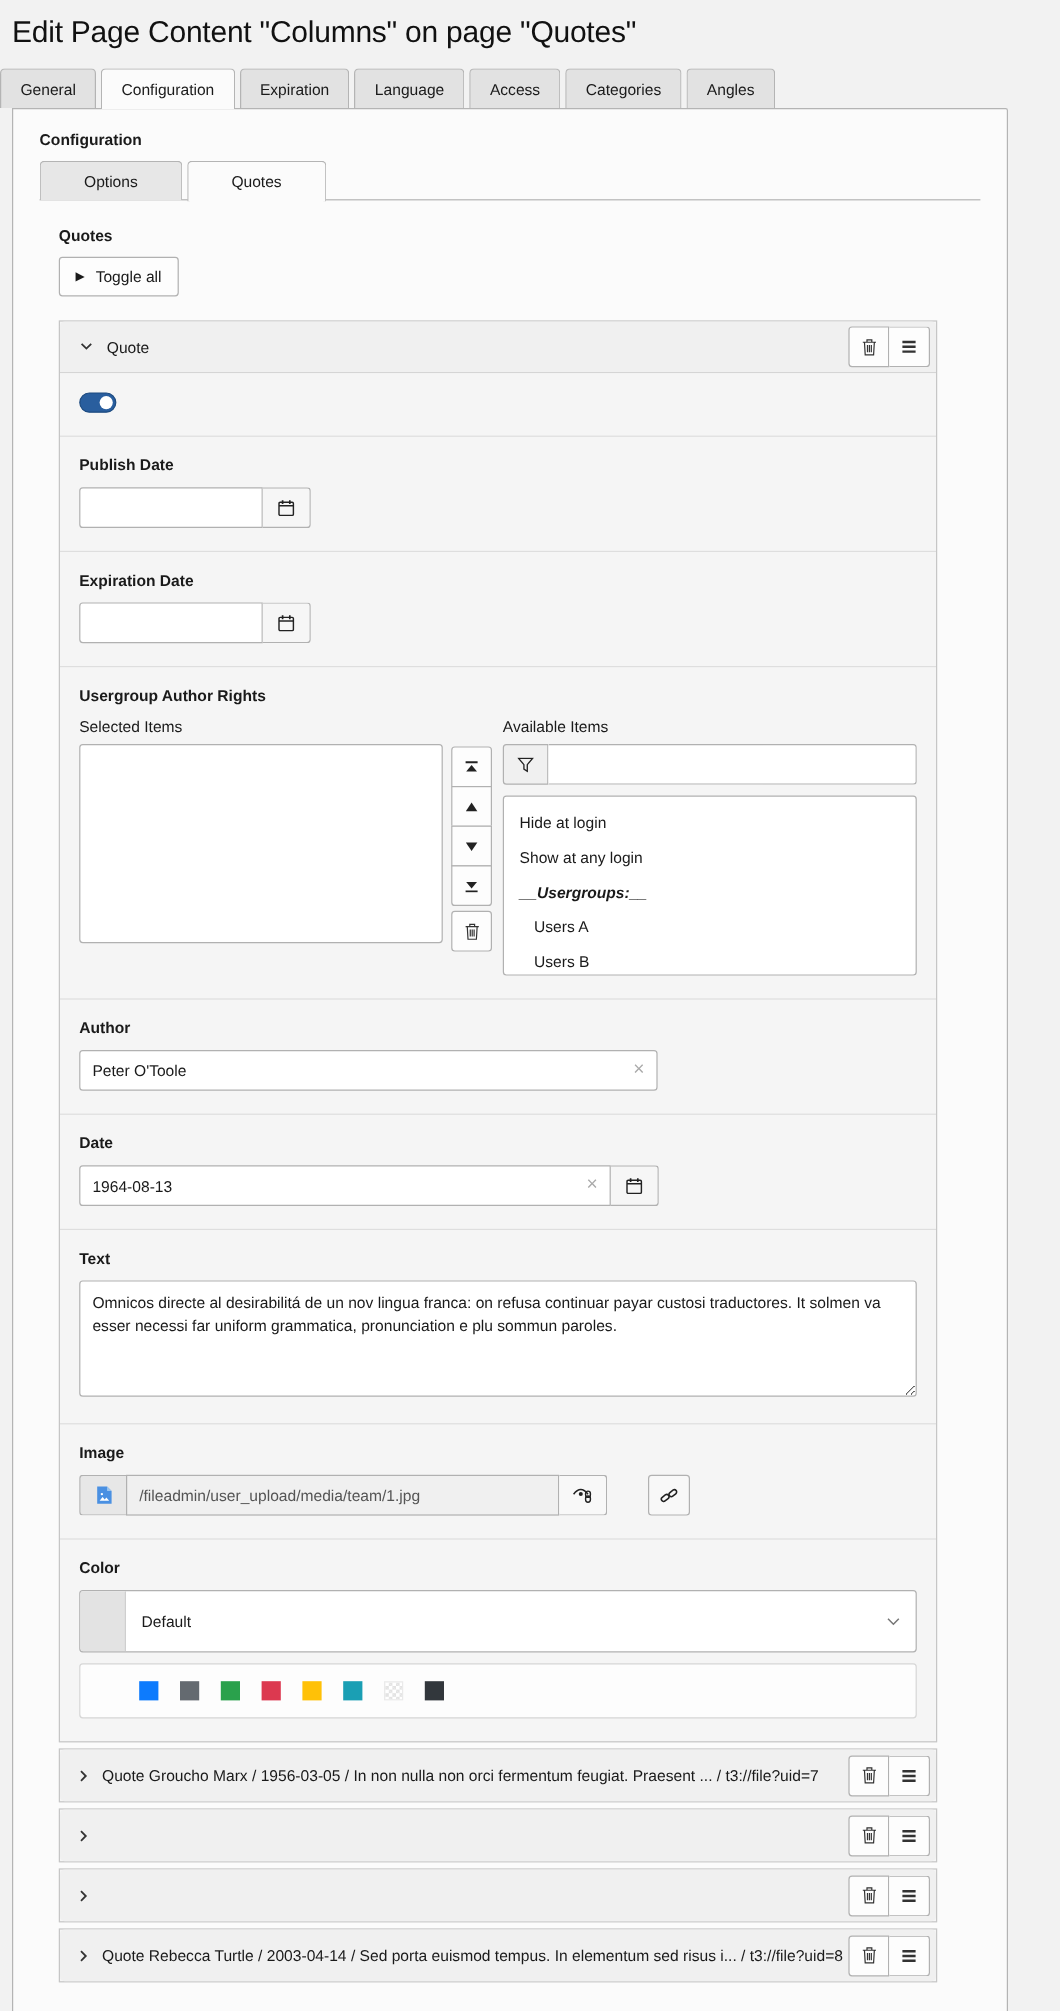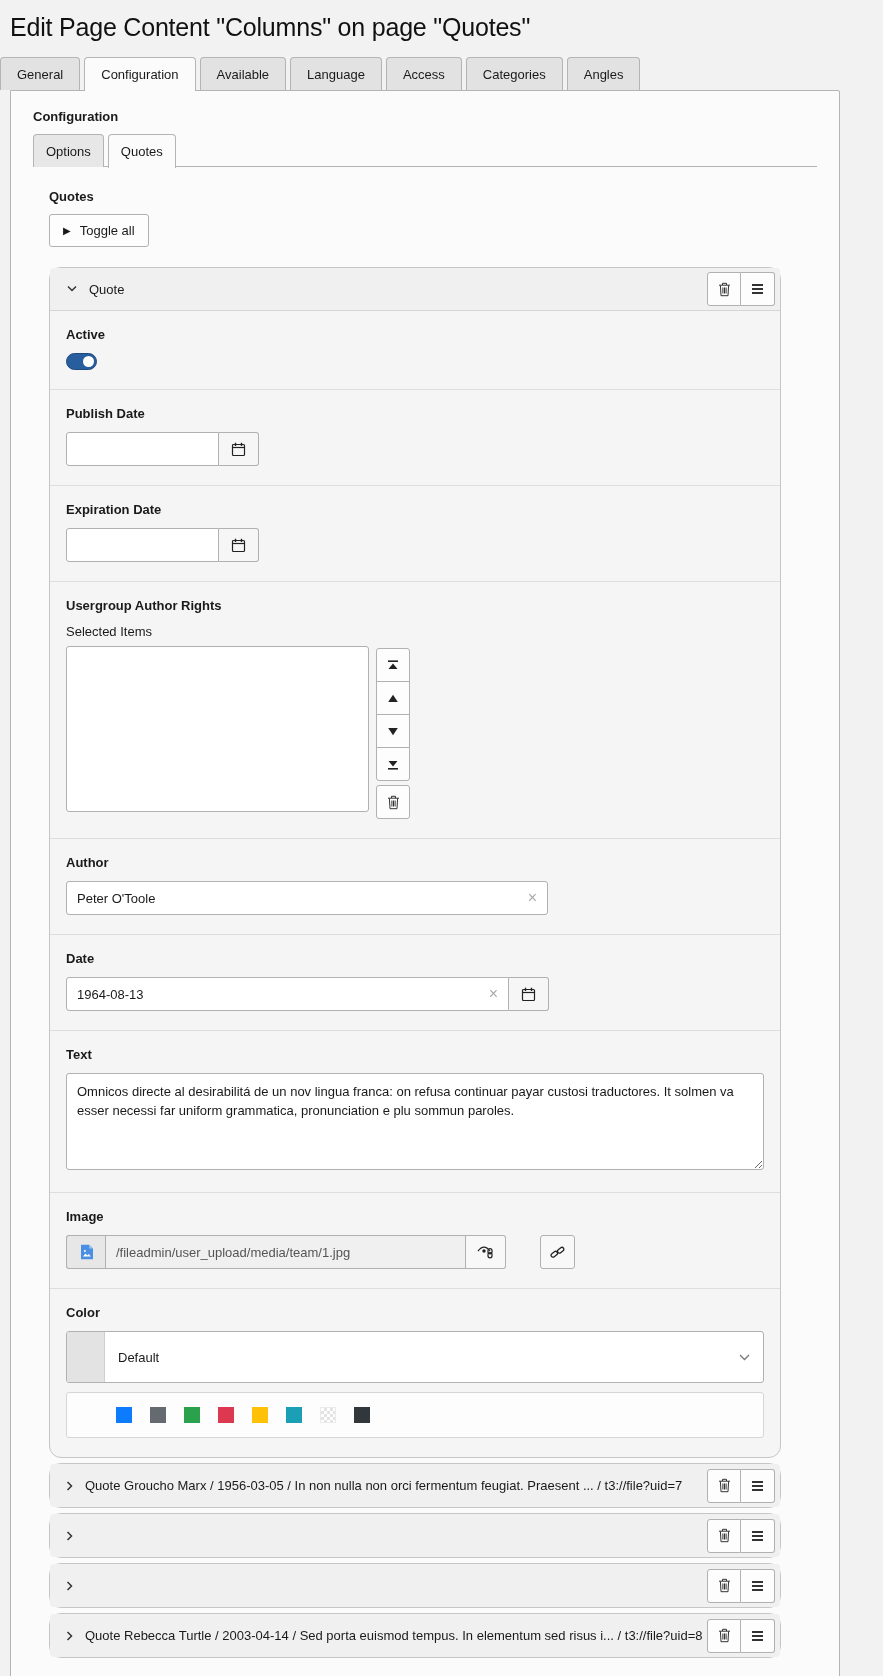--- a/index.html
+++ b/index.html
@@ -26,21 +26,21 @@
   .tab.active { background: #fbfbfb; margin-bottom: -1px; padding-bottom: 9px; }
   .content-box {
     margin: 0 43px 0 10px;
     border: 1px solid #b4b4b4; background: #fbfbfb;
     padding: 16px 22px 18px; border-radius: 0 2px 2px 2px;
     position: relative; z-index: 1;
   }
   .section-label { font-weight: bold; margin: 2px 0 10px; }
   .subtabs { display: flex; position: relative; z-index: 2; }
   .subtab {
-    padding: 9px 12px 8px; background: #e7e7e7;
+    padding: 9px 36px 8px; background: #e7e7e7;
     border: 1px solid #b4b4b4; border-bottom: none;
     border-radius: 4px 4px 0 0; margin-right: 4px; cursor: pointer;
   }
   .subtab.active { background: #fbfbfb; margin-bottom: -1px; padding-bottom: 9px; }
   .subtab-divider { border-top: 1px solid #b4b4b4; margin-top: -1px; }
   .sub-content { padding: 16px 36px 8px 16px; }
   .group-label { font-weight: bold; margin: 6px 0 10px; }
 
   
   .btn {
@@ -53,21 +53,21 @@
     border: 1px solid #b1b1b1; border-radius: 3px;
     display: inline-flex; align-items: center; justify-content: center;
     cursor: pointer; flex: none;
   }
   .btn-group { display: inline-flex; }
   .btn-group .icon-btn { border-radius: 0; }
   .btn-group .icon-btn:first-child { border-radius: 3px 0 0 3px; }
   .btn-group .icon-btn:last-child { border-radius: 0 3px 3px 0; border-left: none; }
 
   
-  .panel { border: 1px solid #c6c6c6; border-radius: 12px; background: #f5f5f5; }
+  .panel { border: 1px solid #c6c6c6; border-radius: 0; background: #f5f5f5; }
   .panel.expanded { margin-top: 20px; }
   .panel-header {
     display: flex; align-items: center;
     padding: 4px 5px 4px 16px; min-height: 43px;
     background: #f0f0f0; border-radius: 4px 4px 0 0; cursor: pointer;
   }
   .panel.expanded > .panel-header { border-bottom: 1px solid #d5d5d5; }
   .panel.collapsed { margin-top: 5px; }
   .panel.collapsed > .panel-header { border-radius: 4px; }
   .panel-title { margin-left: 11px; }
@@ -165,21 +165,21 @@
   svg { display: block; }
 </style>
 </head>
 <body>
 
 <h1 class="page-title">Edit Page Content "Columns" on page "Quotes"</h1>
 
 <div class="tabs">
   <div class="tab">General</div>
   <div class="tab active">Configuration</div>
-  <div class="tab">Available</div>
+  <div class="tab">Expiration</div>
   <div class="tab">Language</div>
   <div class="tab">Access</div>
   <div class="tab">Categories</div>
   <div class="tab">Angles</div>
 </div>
 
 <div class="content-box">
   <div class="section-label">Configuration</div>
 
   <div class="subtabs">
@@ -217,21 +217,20 @@
             <span>
               <svg width="13" height="12" viewBox="0 0 13 12">
                   <path d="M1 2h11M1 6h11M1 10h11" stroke="#333" stroke-width="2"></path>
                 </svg>
             </span>
           </span>
         </span>
       </div>
 
       <div class="field-row">
-        <div class="field-label">Active</div>
         <div class="toggle">
             <div class="knob"></div>
           </div>
       </div>
 
       <div class="field-row">
         <div class="field-label">Publish Date</div>
         <div class="input-group">
           <input class="input" style="width: 153px;" value="">
           <span class="group-btn">
@@ -300,20 +299,40 @@
                   </svg>
                 </span>
             </span>
             <span class="icon-btn detached">
               <span>
                 <svg width="13" height="15" viewBox="0 0 13 15">
                     <path d="M1 3.2h11M4.5 3V1.3h4V3M2.4 3.4l.6 10.3h7l.6-10.3M4.9 5.5v6M6.5 5.5v6M8.1 5.5v6" stroke="#333" fill="none"></path>
                   </svg>
               </span>
             </span>
+          </div>
+          <div class="ug-right">
+            <div class="col-label">Available Items</div>
+            <div class="filter-group">
+              <span class="filter-btn">
+                <span>
+                  <svg width="14" height="13" viewBox="0 0 14 13">
+                      <path d="M1.2 1h11.6L8.4 6.2v5.6l-2.8-1.9V6.2z" fill="none" stroke="#222" stroke-width="1.1"></path>
+                    </svg>
+                </span>
+              </span>
+              <input class="input" value="" style="">
+            </div>
+            <div class="avail-list">
+              <div class="avail-item">Hide at login</div>
+              <div class="avail-item">Show at any login</div>
+              <div class="avail-item divider">__Usergroups:__</div>
+              <div class="avail-item indent">Users A</div>
+              <div class="avail-item indent">Users B</div>
+            </div>
           </div>
         </div>
       </div>
 
       <div class="field-row">
         <div class="field-label">Author</div>
         <div class="input-wrap" style="width:482px;">
           <input class="input" style="padding-right: 32px;" value="Peter O'Toole">
           <span class="clear-x">×</span>
         </div>

